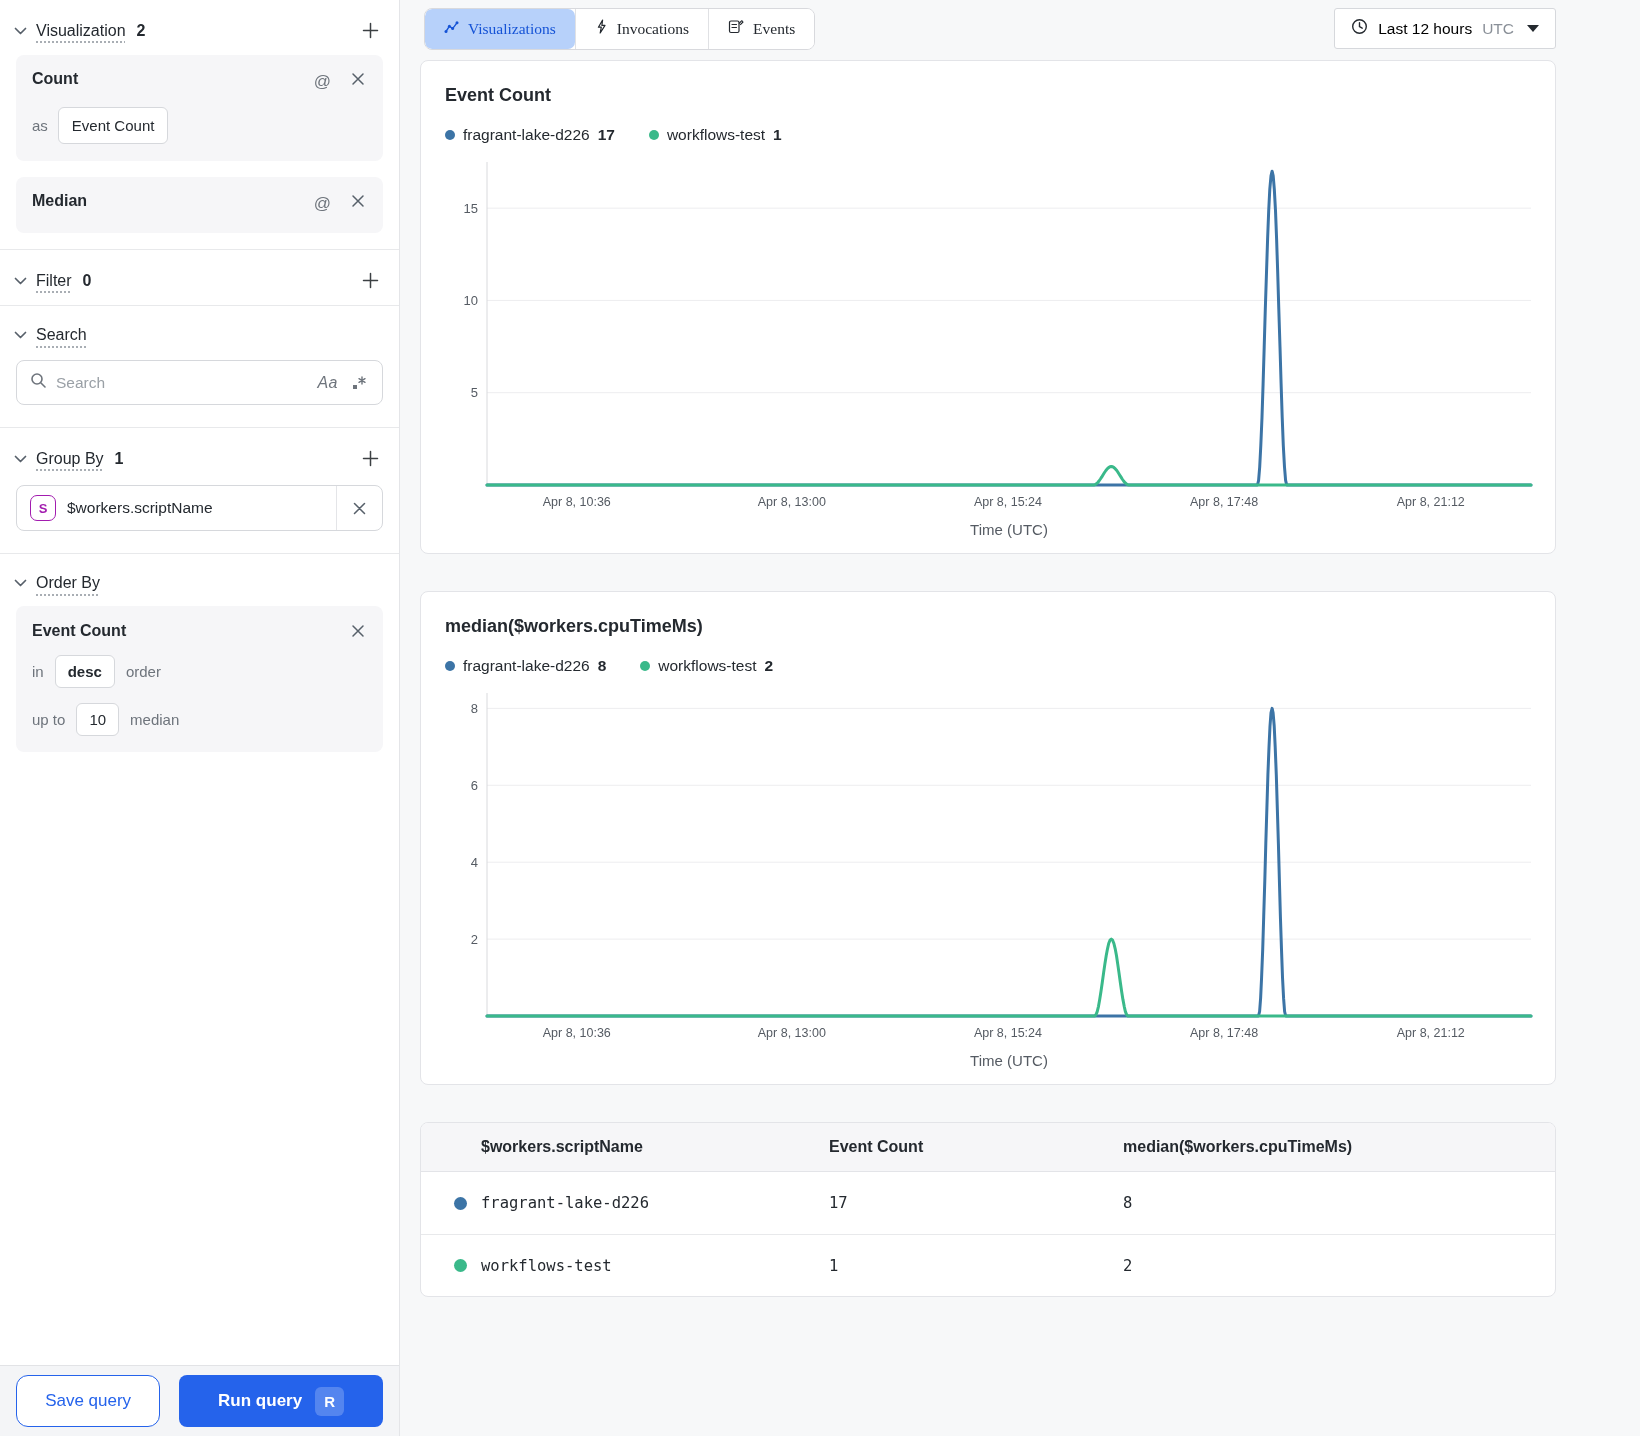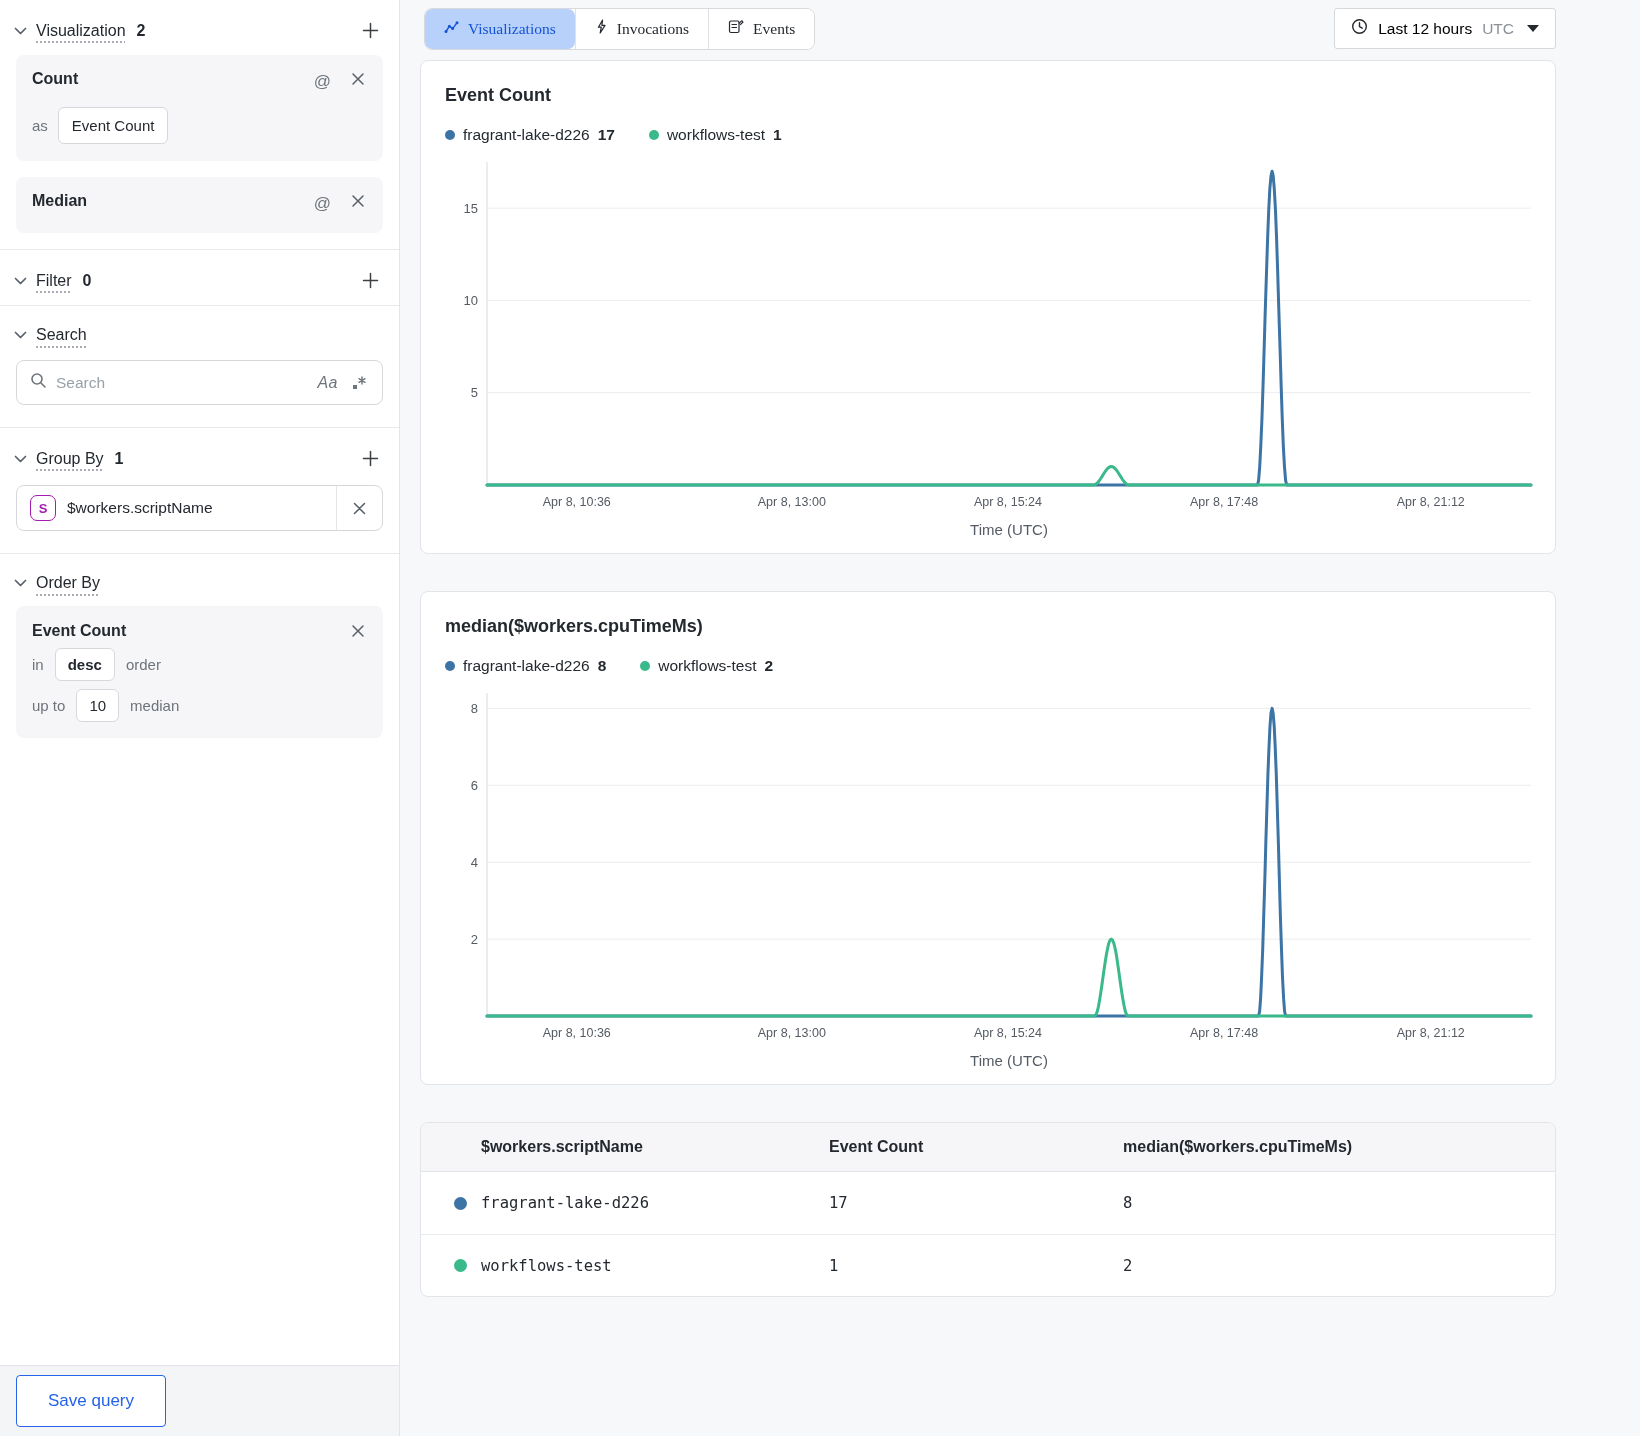--- a/index.html
+++ b/index.html
@@ -31,23 +31,23 @@
   .search-box input { flex:1; border:none; outline:none; font-size:15.5px; font-family:inherit; color:#24292f; background:transparent; }
   .search-box input::placeholder { color:#9aa0a6; }
   .aa-icon { font-size:16px; color:#6e747c; letter-spacing:0.5px;font-style:italic; }
   .field-badge { display:inline-flex; align-items:center; justify-content:center; width:24px; height:24px; border-radius:6px; border:1.5px solid; font-size:13px; font-weight:700; }
   .badge-n { border-color:#d97706; color:#b45309; }
   .badge-s { border-color:#a21caf; color:#a21caf; width:26px; height:26px; border-radius:7px; }
   .gb-item { display:flex; align-items:center; margin:2px 16px 22px 16px; border:1px solid #d6d8dc; border-radius:8px; background:#fff; height:46px; padding-left:13px; gap:11px; }
   .gb-value { flex:1; font-size:15.5px; }
   .gb-x { border-left:1px solid #e4e5e8; align-self:stretch; width:46px; display:flex; align-items:center; justify-content:center; background:none; border-top:none; border-right:none; border-bottom:none; cursor:pointer; }
   .order-card { background:#f6f6f8; border-radius:8px; margin:0 16px 16px 16px; padding:16px; }
-  .order-row { display:flex; align-items:center; gap:11px; margin-top:8px; font-size:15px; }
+  .order-row { display:flex; align-items:center; gap:11px; margin-top:15px; font-size:15px; }
   .sb-footer { position:absolute; left:0; bottom:0; width:399px; height:71px; background:#f4f5f7; border-top:1px solid #e2e3e6; display:flex; align-items:center; padding:0 16px; gap:19px; }
-  .btn-save { width:150px; height:52px; background:#fff; border:1px solid #2563eb; color:#2563eb; border-radius:4px; font-size:17px; font-family:inherit; cursor:pointer; }
+  .btn-save { width:150px; height:52px; background:#fff; border:1px solid #2563eb; color:#2563eb; border-radius:12px; font-size:17px; font-family:inherit; cursor:pointer; }
   .btn-run { width:212px; height:52px; background:#2563eb; border:none; color:#fff; border-radius:8px; font-size:17px; font-weight:600; font-family:inherit; cursor:pointer; display:flex; align-items:center; justify-content:center; gap:13px; }
   .kbd-badge { display:inline-flex; align-items:center; justify-content:center; width:29px; height:29px; border-radius:6px; background:rgba(255,255,255,0.22); font-size:15px; font-weight:600; }
 
   
   .main { position:absolute; left:401px; top:0; width:1239px; height:1436px; overflow:hidden; }
   .topbar { display:flex; align-items:center; justify-content:space-between; padding:8px 84px 0 23px; height:49px; }
   .tabs { display:inline-flex; background:#fff; border:1px solid #d8d9dd; border-radius:8px; overflow:hidden; }
   .tab { display:inline-flex; align-items:center; gap:9px; padding:0 19px; height:40px; font-size:15.5px; color:#24292f; background:#fff; border:none; cursor:pointer; font-family:Liberation Serif, serif; }
   .tab + .tab { border-left:1px solid #e0e1e4; }
   .tab.active { background:#b7d1fa; color:#1553d6; border-radius:7px; }
@@ -235,20 +235,24 @@
       </div>
       <div class="order-row">
         <span class="muted">up to</span>
         <span class="chip chip-sm">10</span>
         <span class="muted">median</span>
       </div>
     </div>
 
     <div class="sb-footer">
       <button class="btn-save">Save query</button>
+      <button class="btn-run">
+        <span>Run query</span>
+        <span class="kbd-badge">R</span>
+      </button>
     </div>
   </div>
 
   <div class="main">
 
     <div class="topbar">
       <div class="tabs">
         <button class="tab active">
           <span>
             <svg width="15" height="13" viewBox="0 0 15 13">

